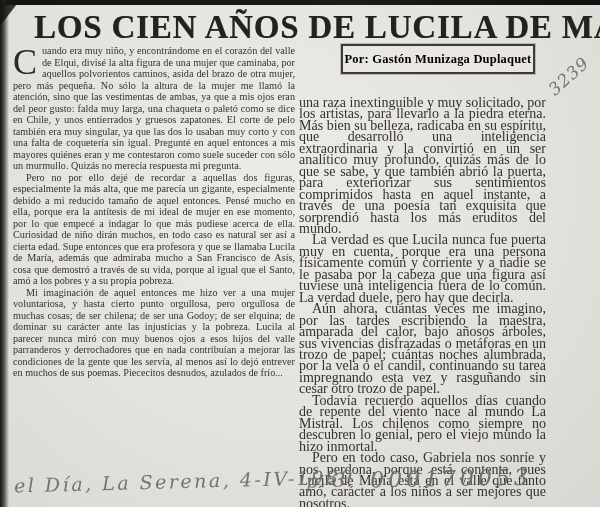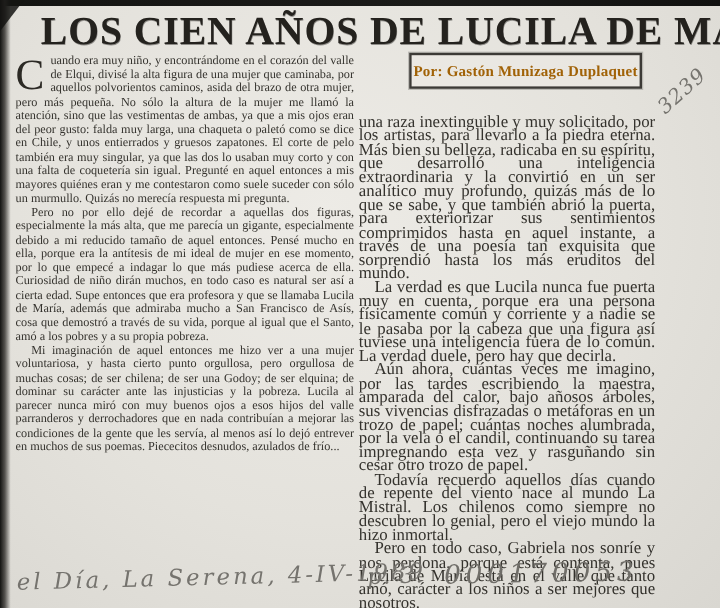--- a/index.html
+++ b/index.html
@@ -37,21 +37,21 @@
     text-shadow: 0.4px 0.4px 0 rgba(36,34,30,0.45);
   }
   .byline-box {
     position: absolute; top: 44px; left: 341px; width: 190px; height: 26px;
     border: 2px solid #3c3a36;
     box-shadow: 0 0 0 1px rgba(60,58,54,0.25);
     display: flex; align-items: center; justify-content: center;
     background: rgba(236,234,229,0.6);
   }
   .byline-text {
-    font-size: 12.5px; font-weight: bold; color: #a16207;
+    font-size: 12.5px; font-weight: bold; color: #000000;
     letter-spacing: 0.2px; white-space: nowrap;
   }
   .margin-note {
     position: absolute; top: 66px; left: 545px;
     transform: rotate(-42deg);
     font-size: 17px; font-style: italic;
     color: #8f8d87; letter-spacing: 1px;
   }
   .col {
     position: absolute;

